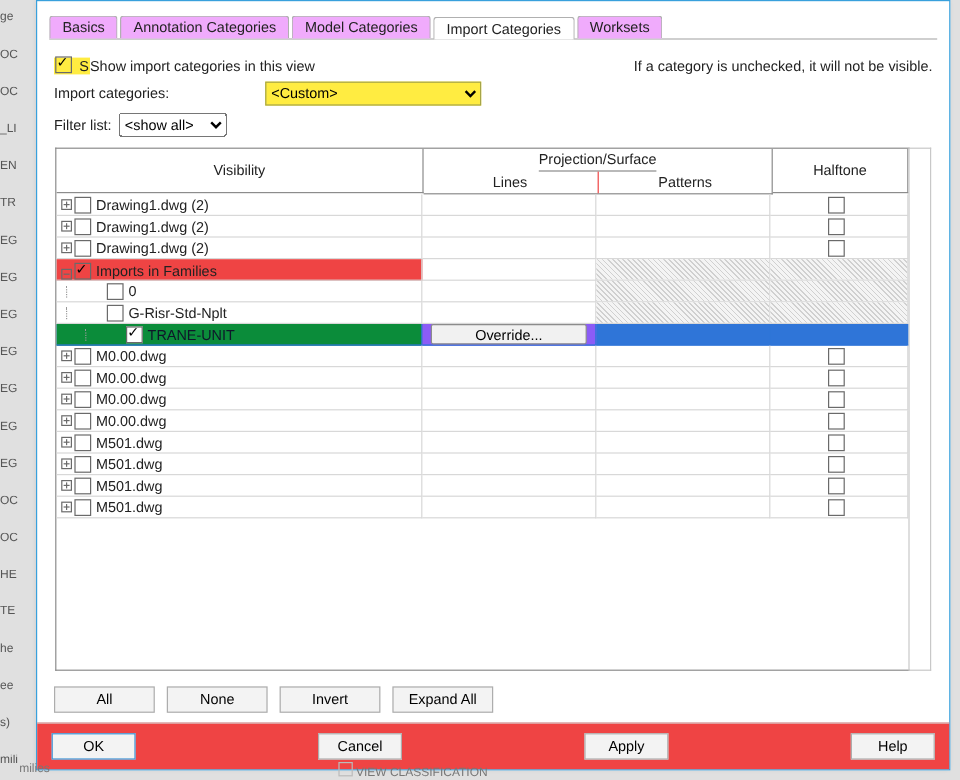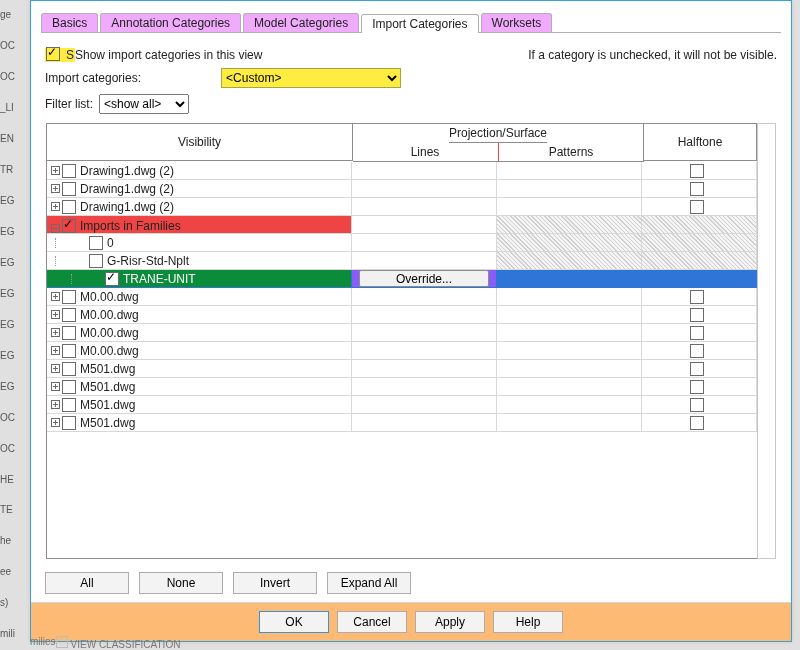--- a/index.html
+++ b/index.html
@@ -64,37 +64,37 @@
 
   .plus { display:inline-block; width:9px; height:9px; border:1px solid #6a6a6a; position:relative; margin-right:2px; box-sizing:border-box; }
   .plus::before, .plus.p::after { content:""; position:absolute; background:#6a6a6a; }
   .plus::before { left:1px; right:1px; top:3px; height:1px; }
   .plus.p::after { top:1px; bottom:1px; left:3px; width:1px; }
   
 
   .indent1 { display:inline-block; width:22px; height:10px; border-left:1px dotted #999; margin-left:4px; }
 
   .row-hi-y { background:#ef4444;align-items:flex-end; }
-  .row-hi-g { background:#0b8c3a; color:#ffffff;padding-left:20px; }
+  .row-hi-g { background:#0b8c3a; color:#0f172a;padding-left:20px; }
   .row-hi-g .check { background:#fff; }
   .sel-blue { background:#2f75d8 !important; color:#fff; }
   .sel-blue .gc { border-color:#2f75d8; }
 
   .override-btn { width:130px; height:17px; font:inherit; border:1px solid #8c8c8c; border-radius:2px; background:#f1f1f1; padding:0; }
 
   
   .btns { display:flex; gap:10px; padding-top:12px; padding-bottom:8px; }
   .btn { width:84px; height:22px; background:#f3f3f3; border:1px solid #adadad; font:inherit; }
 
   
-  .footer { border-top:1px solid #d6d6d6; padding:8px 12px; display:flex; justify-content:center; gap:8px; background:#fdba74; }
+  .footer { border-top:1px solid #d6d6d6; padding:8px 12px; display:flex; justify-content:space-between; gap:8px; background:#ef4444; }
   .footer .btn { width:70px; }
 
   
-  .frag { position:absolute; left:30px; bottom:0; font-size:10px; color:#777; display:flex; }
+  .frag { position:absolute; left:16px; bottom:0; font-size:10px; color:#777; display:flex; gap:240px; }
   .frag .chk { display:inline-block; width:10px; height:10px; border:1px solid #bbb; margin-right:3px; }
 
 </style>
 </head>
 <body>
 
 <div class="bg-noise" id="bgnoise">
     <span>ge</span>
     <span>OC</span>
     <span>OC</span>

